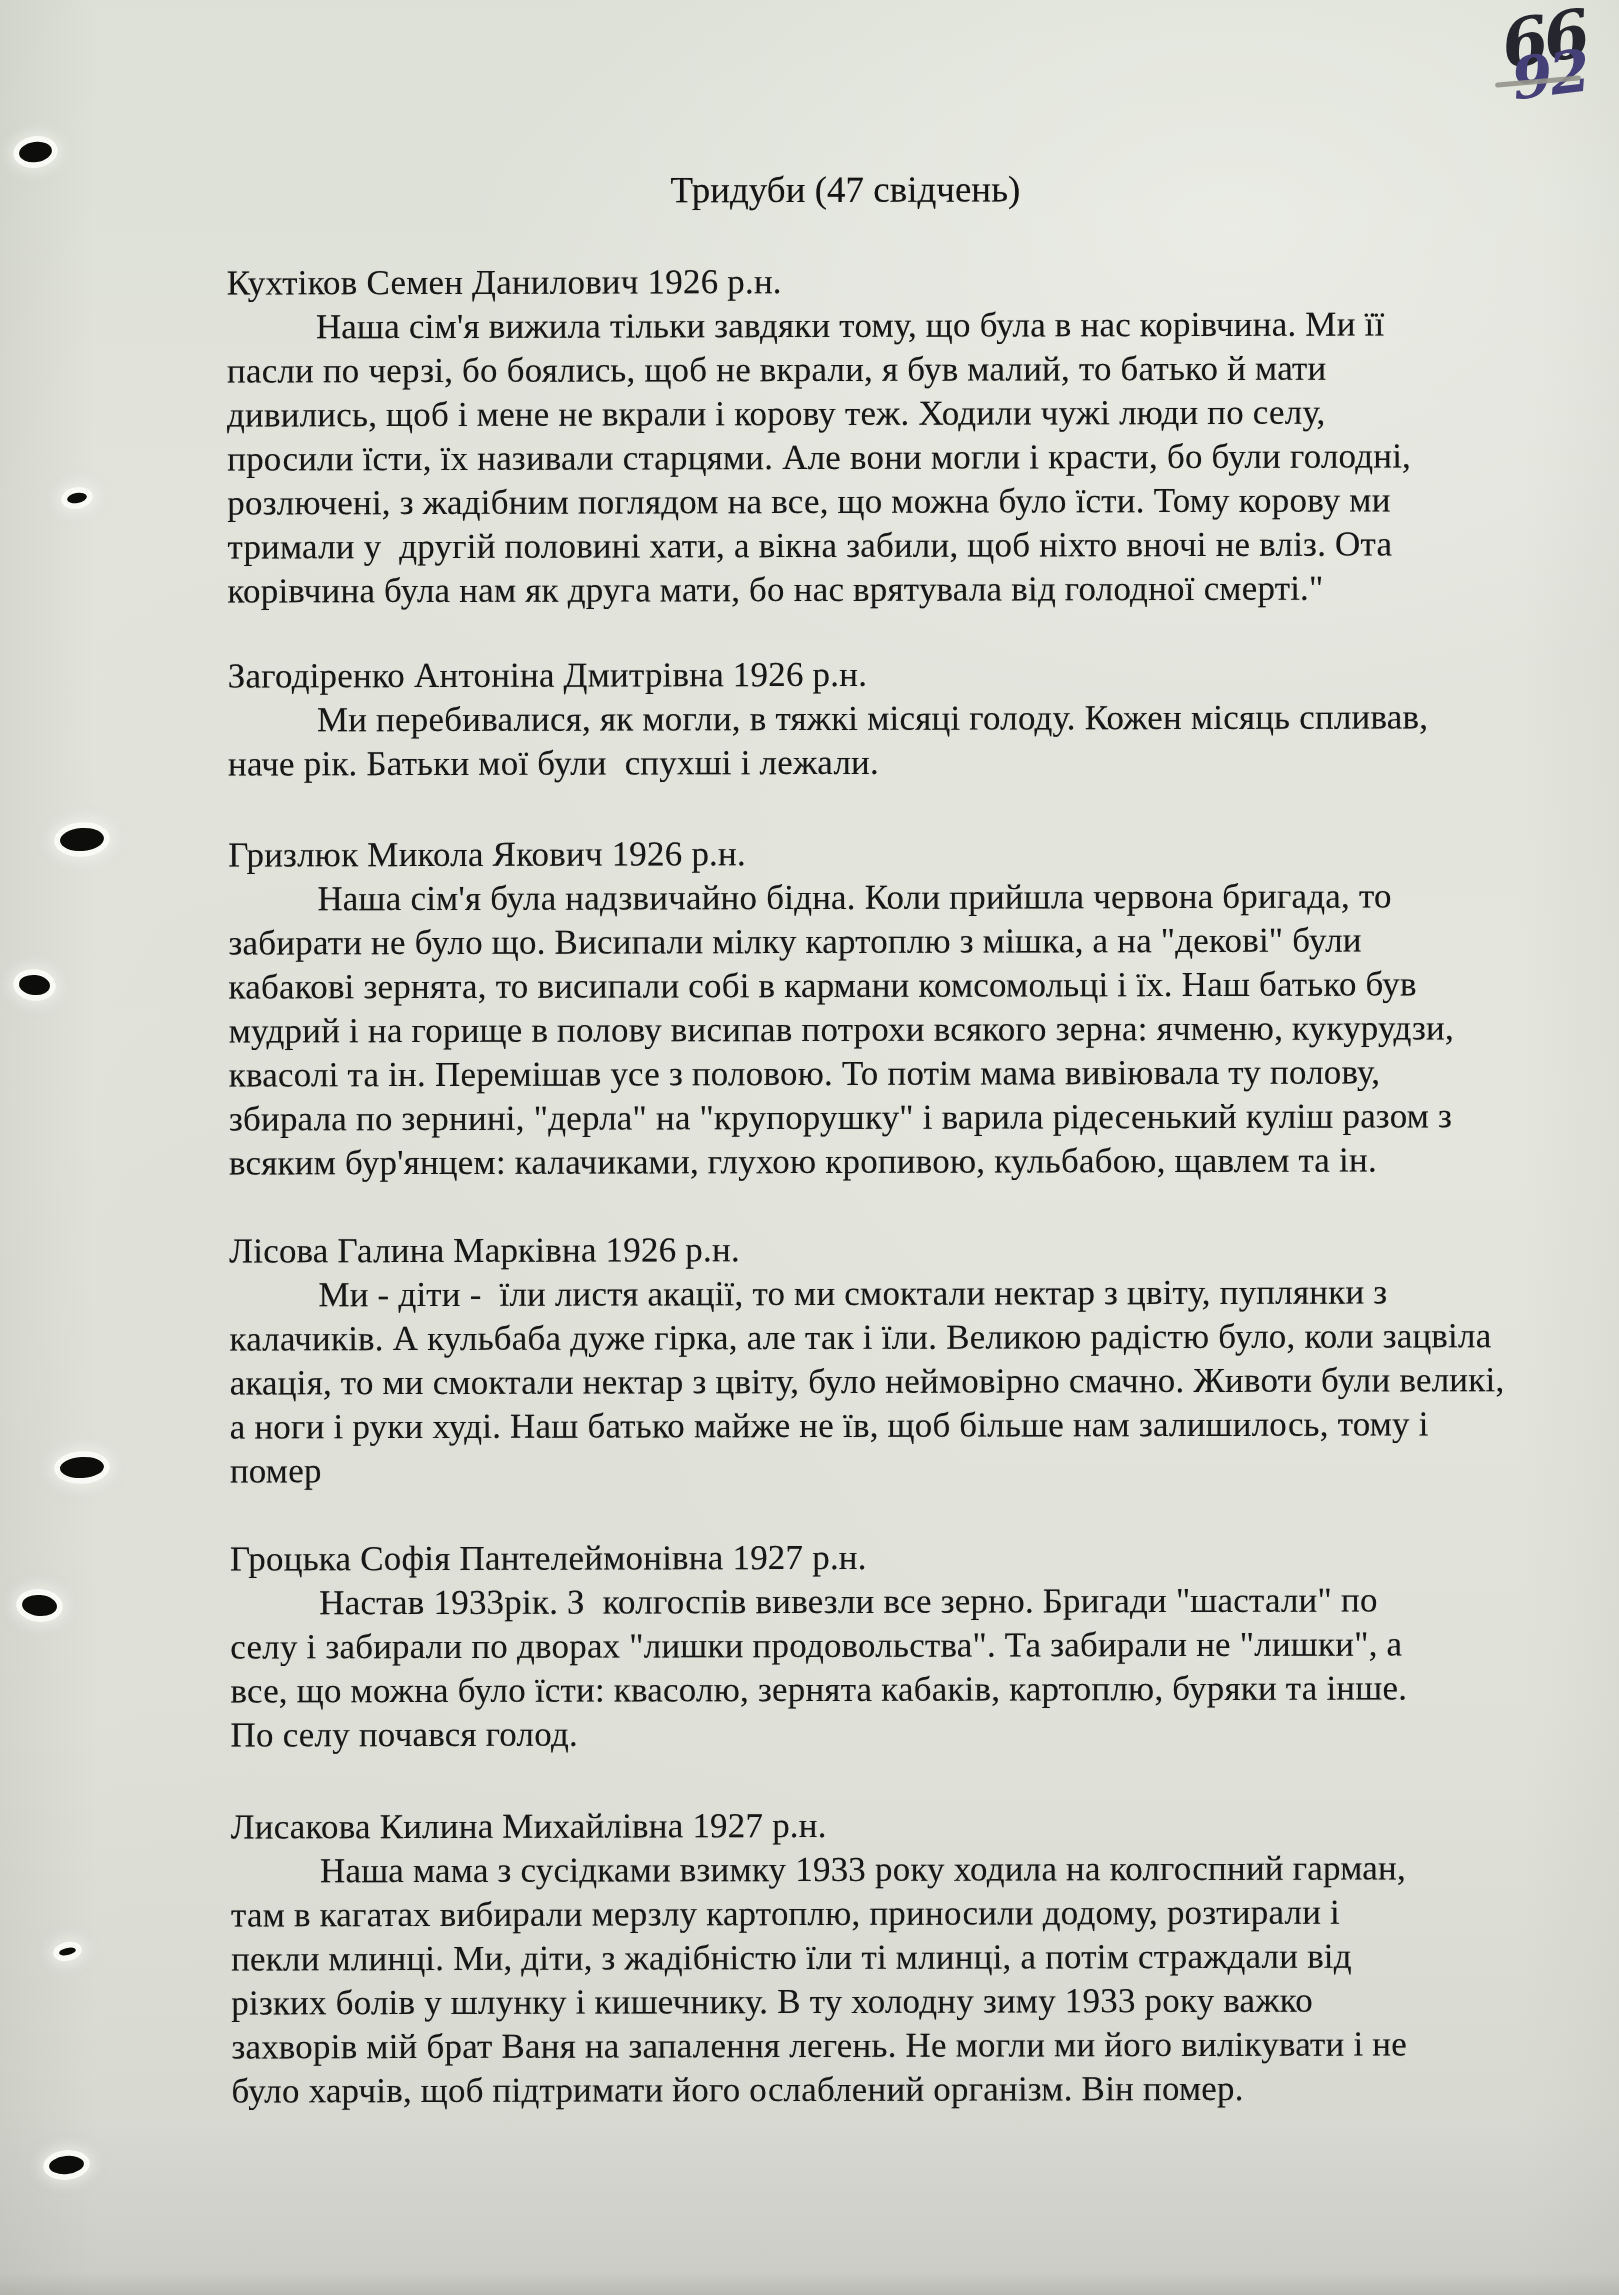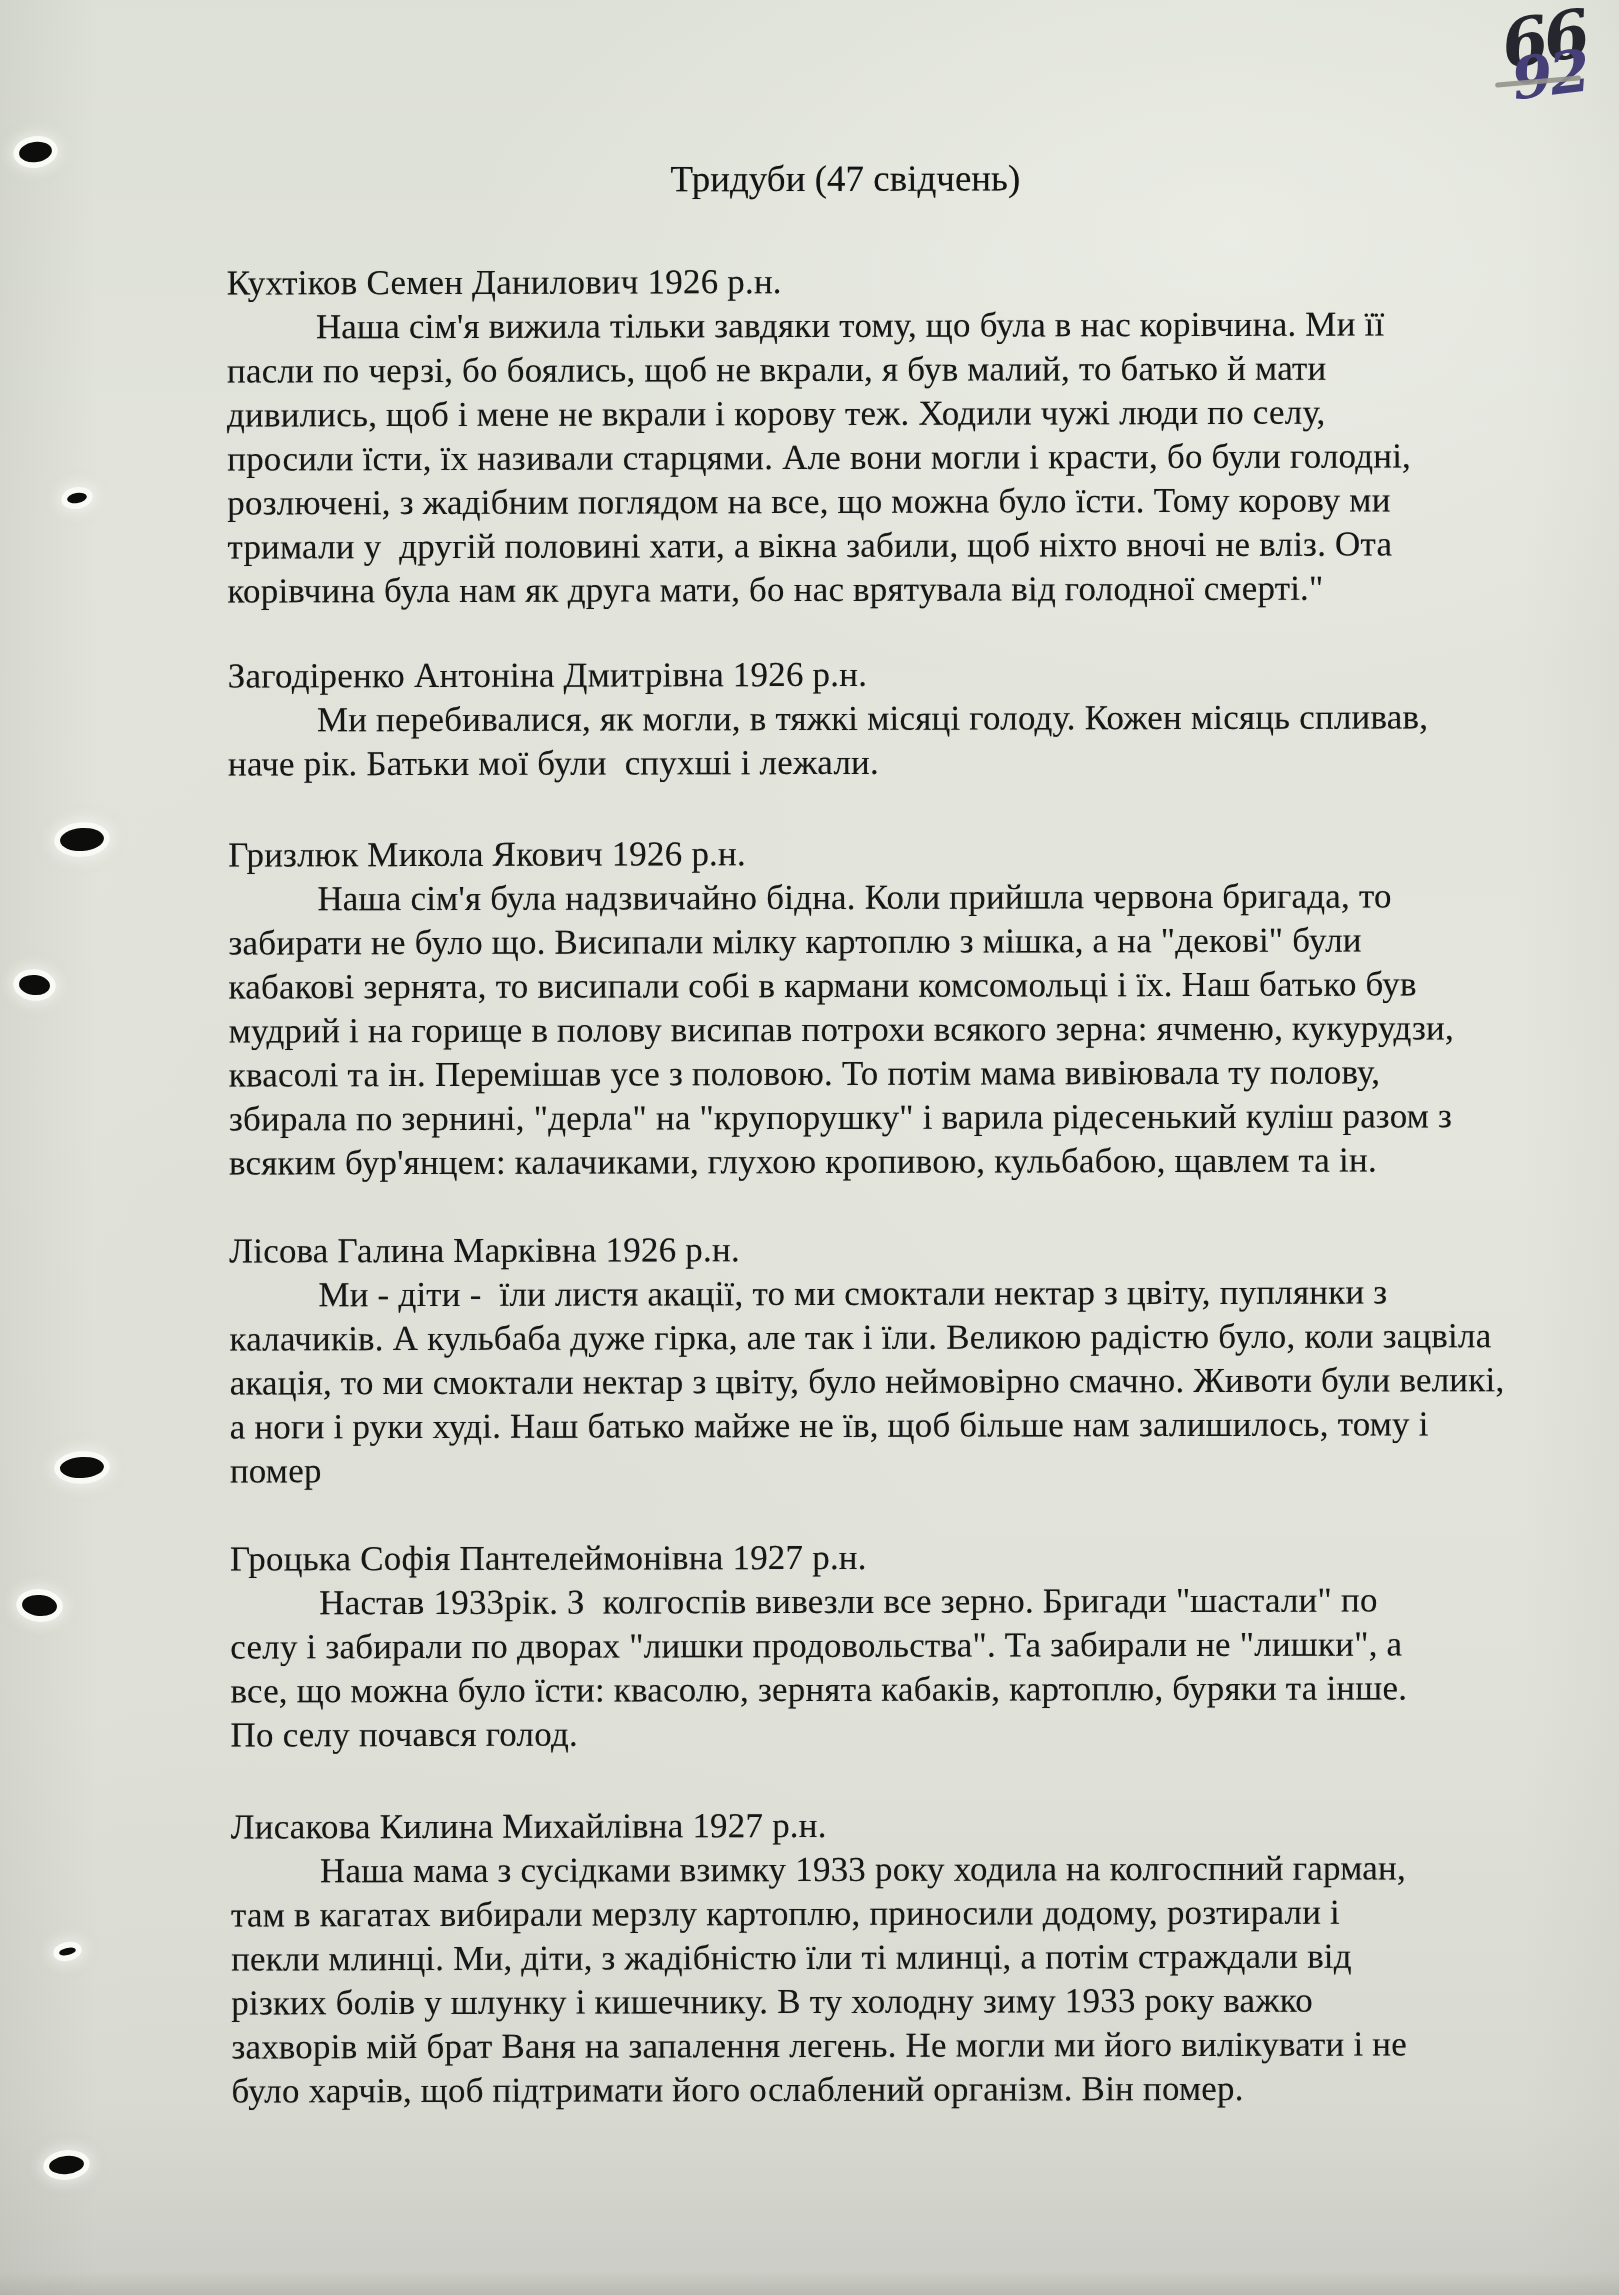--- a/index.html
+++ b/index.html
@@ -11,21 +11,21 @@
     background:
       radial-gradient(ellipse 1235px 782px at 76% 10%, rgba(243,245,238,0.55), rgba(243,245,238,0) 62%),
       radial-gradient(ellipse 988px 1153px at 18% 55%, rgba(208,210,200,0.25), rgba(208,210,200,0) 70%),
       linear-gradient(90deg, rgba(140,142,132,0.14) 0%, rgba(140,142,132,0) 6%, rgba(140,142,132,0) 94%, rgba(160,162,152,0.10) 100%),
       linear-gradient(180deg, #dde0d6 0%, #e2e4dc 22%, #e4e6de 48%, #e0e2da 74%, #d8dad2 92%, #cccdc6 99%, #b9bab2 100%);
     font-family:"Liberation Serif","DejaVu Serif",serif;
     color:#161616;
   }
   .content{ position:absolute; left:0; top:0; width:100%; height:100%; transform:rotate(-0.15deg); }
   .doc-title{
-    position:absolute; left:673px; top:157px;
+    position:absolute; left:673px; top:168px;
     font-size:37px; line-height:44px; white-space:pre;
     color:#141414; text-shadow:0 0 0.8px rgba(25,25,25,0.45);
   }
   .section{ position:absolute; left:229px; width:1334px; }
   .h-line,.line{
     font-size:35px; line-height:44px; height:44px;
     white-space:pre; letter-spacing:0.2px;
     color:#171717; text-shadow:0 0 0.8px rgba(25,25,25,0.42);
   }
   .line.indent{ padding-left:89px; }

